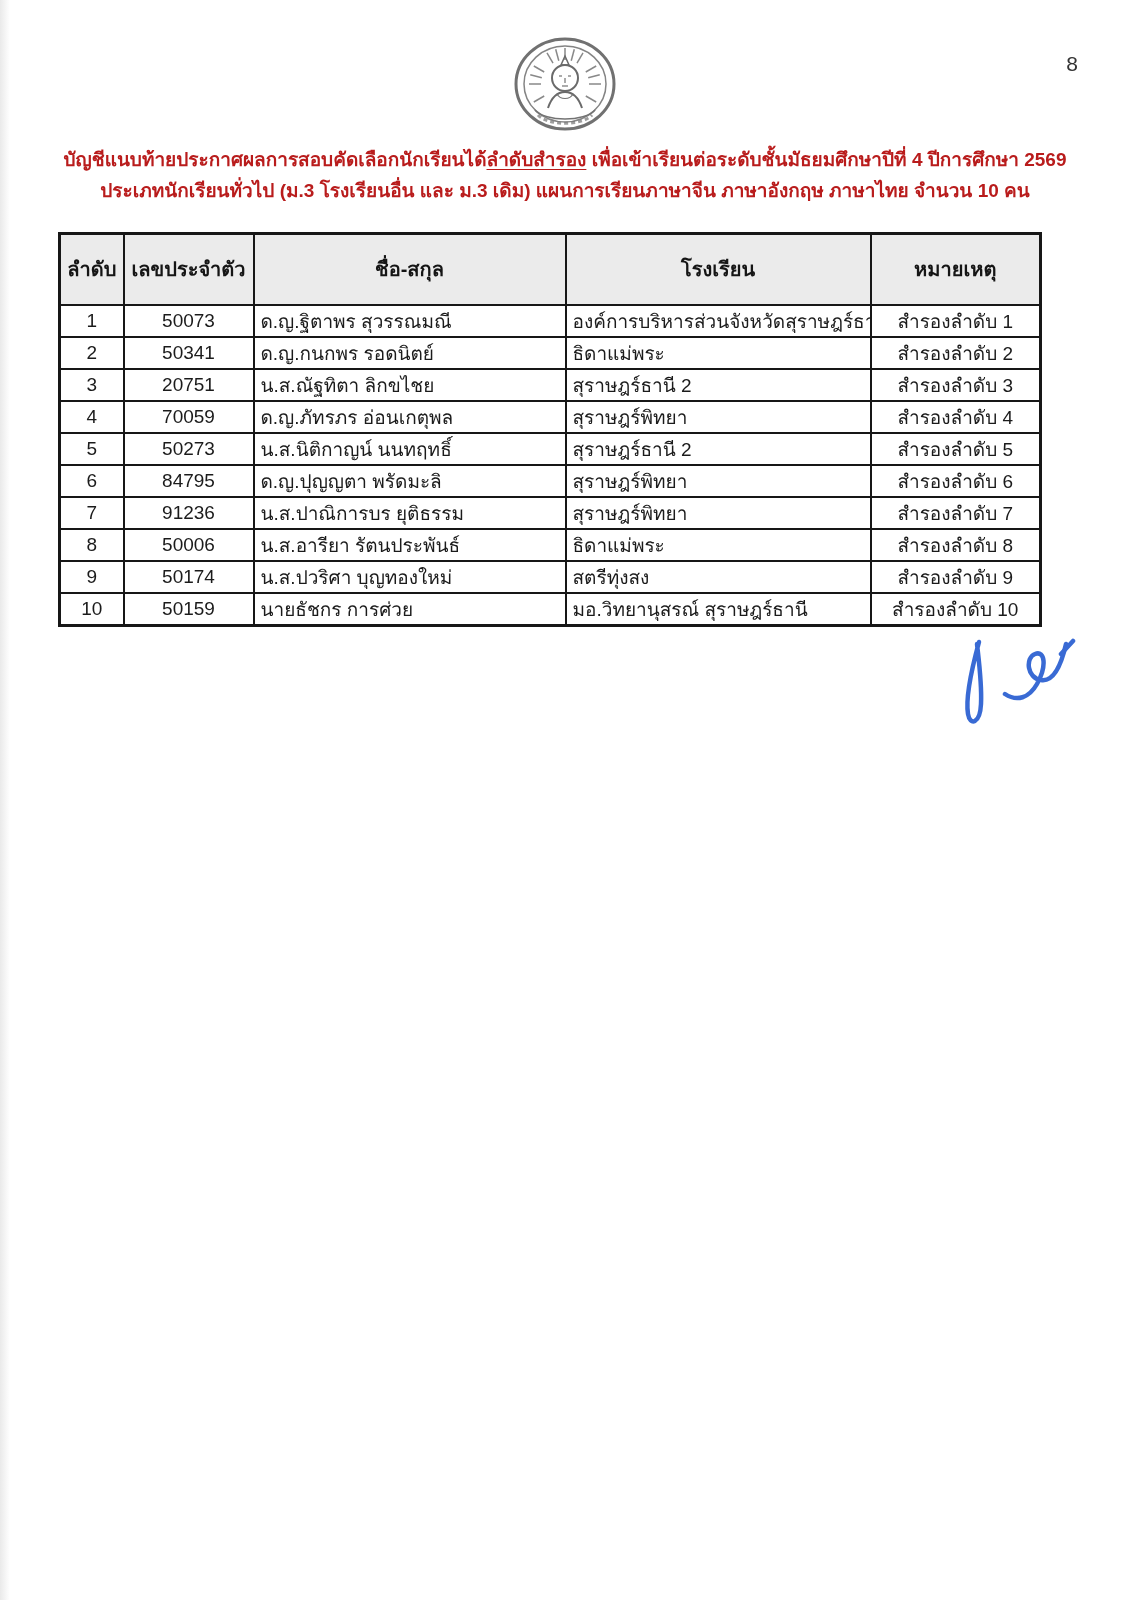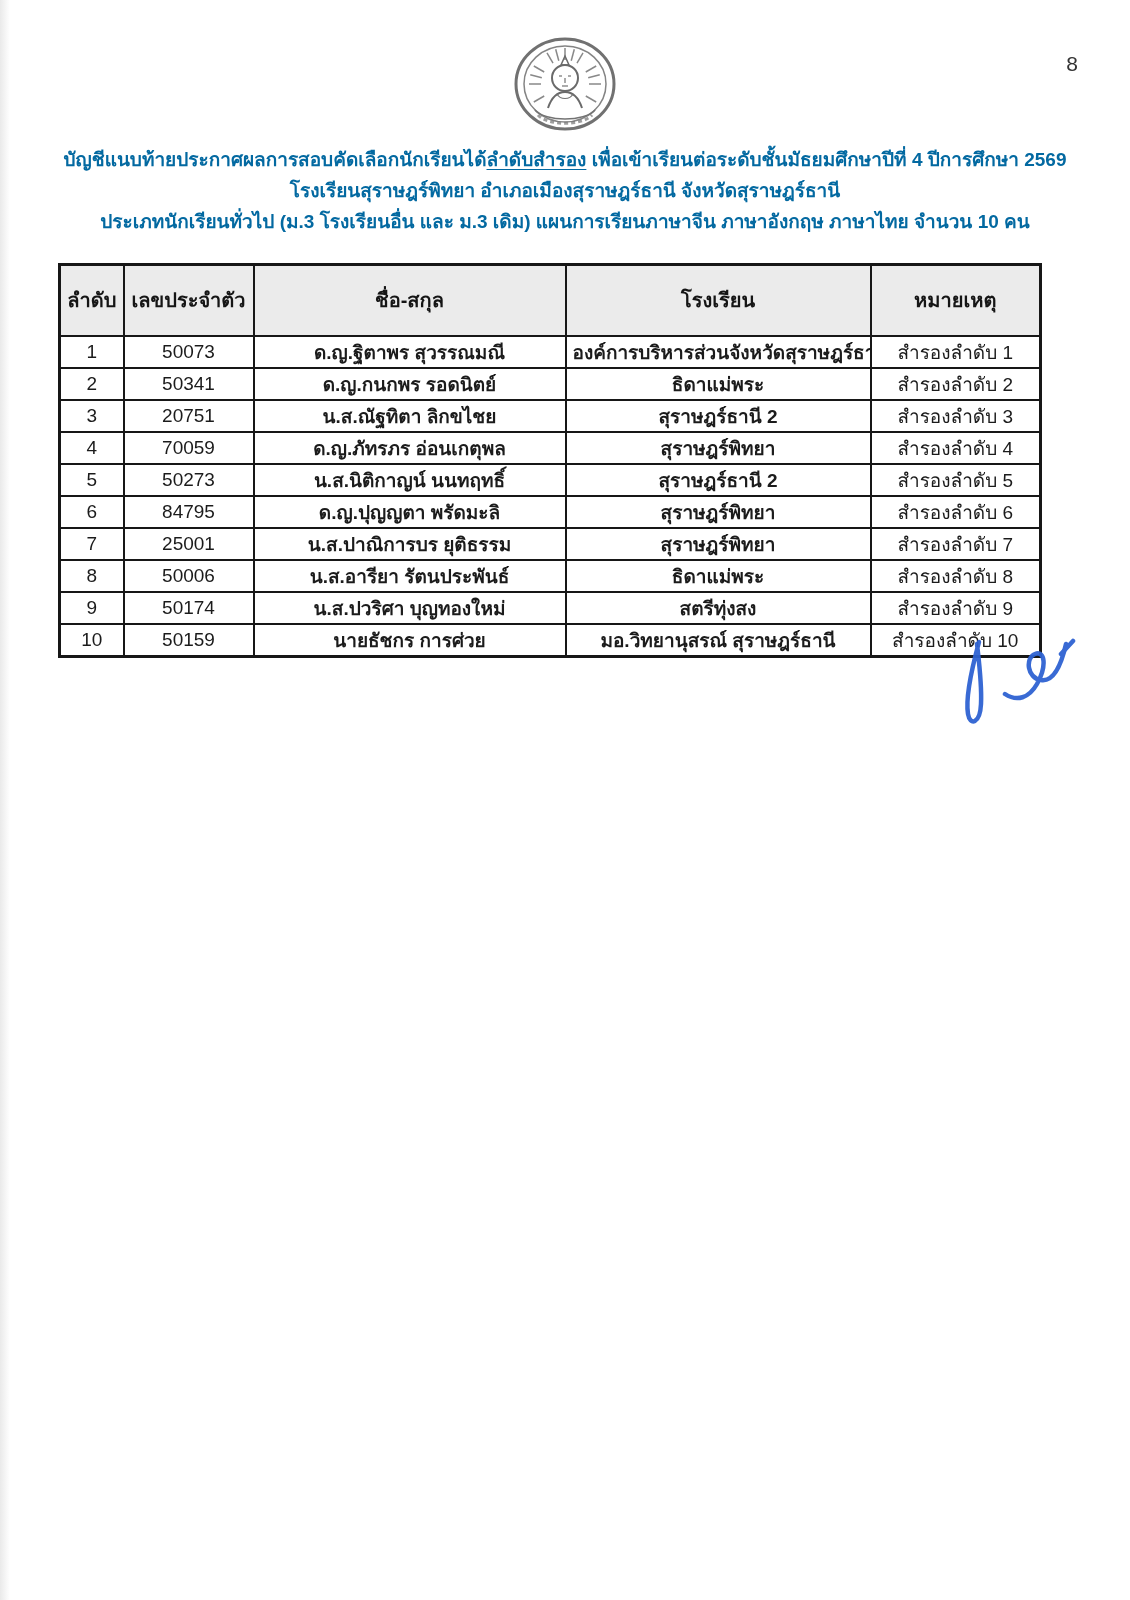--- a/index.html
+++ b/index.html
@@ -20,21 +20,21 @@
     position:absolute;top:52px;right:52px;
     font-size:21px;color:#333;
   }
   .logo-wrap{
     width:110px;margin:36px auto 4px auto;text-align:center;
     opacity:.82;
   }
   .titles{width:1020px;margin:0 auto;text-align:center;}
   .title-line{
     font-weight:bold;font-size:19px;line-height:31px;
-    color:#0369a1;white-space:nowrap;
+    color:#b91c1c;white-space:nowrap;
   }
   .title-line .u{text-decoration:underline;text-underline-offset:3px;}
   table.list{
     border-collapse:collapse;table-layout:fixed;
     margin:26px 0 0 58px;width:981px;
     border:3px solid #171717;
   }
   table.list th,table.list td{
     border:2px solid #171717;
     box-sizing:border-box;
@@ -42,21 +42,21 @@
     padding:0 6px;
   }
   table.list th{
     height:71px;background:#ebebeb;
     font-size:20px;font-weight:bold;text-align:center;color:#151515;
   }
   table.list td{
     height:31px;font-size:19px;background:#fff;color:#1b1b1b;
   }
   td.c{text-align:center;}
-  td.l{text-align:center;font-weight:bold;}
+  td.l{text-align:left;}
   td.shrink{font-size:13px;}
   .signature{
     position:absolute;left:935px;top:628px;
     pointer-events:none;
   }
   .col-no{width:64px;}
   .col-id{width:130px;}
   .col-name{width:312px;}
   .col-school{width:305px;}
   .col-remark{width:170px;}
@@ -97,21 +97,20 @@
     </g>
     <path d="M38 72 C42 60 48 56 55 56 C62 56 68 60 72 72" fill="none" stroke="#4a4a4a" stroke-width="2"></path>
     <path d="M47 58 C50 64 60 64 63 58" fill="none" stroke="#555" stroke-width="1.2"></path>
     <path d="M25 74 C35 86 75 86 85 74" fill="none" stroke="#555" stroke-width="1.5"></path>
     <path d="M28 79 C38 90 72 90 82 79" fill="none" stroke="#555" stroke-width="3" stroke-dasharray="4 3" opacity=".7"></path>
   </svg>
 </div>
 
 <div class="titles">
   <div class="title-line"><span>บัญชีแนบท้ายประกาศผลการสอบคัดเลือกนักเรียนได้</span><span class="u">ลำดับสำรอง</span><span> เพื่อเข้าเรียนต่อระดับชั้นมัธยมศึกษาปีที่ 4  ปีการศึกษา 2569</span></div>
-  <div class="title-line">โรงเรียนสุราษฎร์พิทยา อำเภอเมืองสุราษฎร์ธานี  จังหวัดสุราษฎร์ธานี</div>
   <div class="title-line">ประเภทนักเรียนทั่วไป (ม.3 โรงเรียนอื่น และ ม.3 เดิม)   แผนการเรียนภาษาจีน ภาษาอังกฤษ ภาษาไทย    จำนวน  10 คน</div>
 </div>
 
 <table class="list">
   <colgroup>
     <col class="col-no">
       <col class="col-id">
       <col class="col-name">
       <col class="col-school">
       <col class="col-remark">
@@ -170,21 +169,21 @@
       <tr>
         <td class="c">6</td>
         <td class="c">84795</td>
         <td class="l">ด.ญ.ปุญญตา พรัดมะลิ</td>
         <td class="l">สุราษฎร์พิทยา</td>
         <td class="c">สำรองลำดับ 6</td>
       </tr>
 
       <tr>
         <td class="c">7</td>
-        <td class="c">25001</td>
+        <td class="c">91236</td>
         <td class="l">น.ส.ปาณิการบร ยุติธรรม</td>
         <td class="l">สุราษฎร์พิทยา</td>
         <td class="c">สำรองลำดับ 7</td>
       </tr>
 
       <tr>
         <td class="c">8</td>
         <td class="c">50006</td>
         <td class="l">น.ส.อารียา รัตนประพันธ์</td>
         <td class="l">ธิดาแม่พระ</td>

